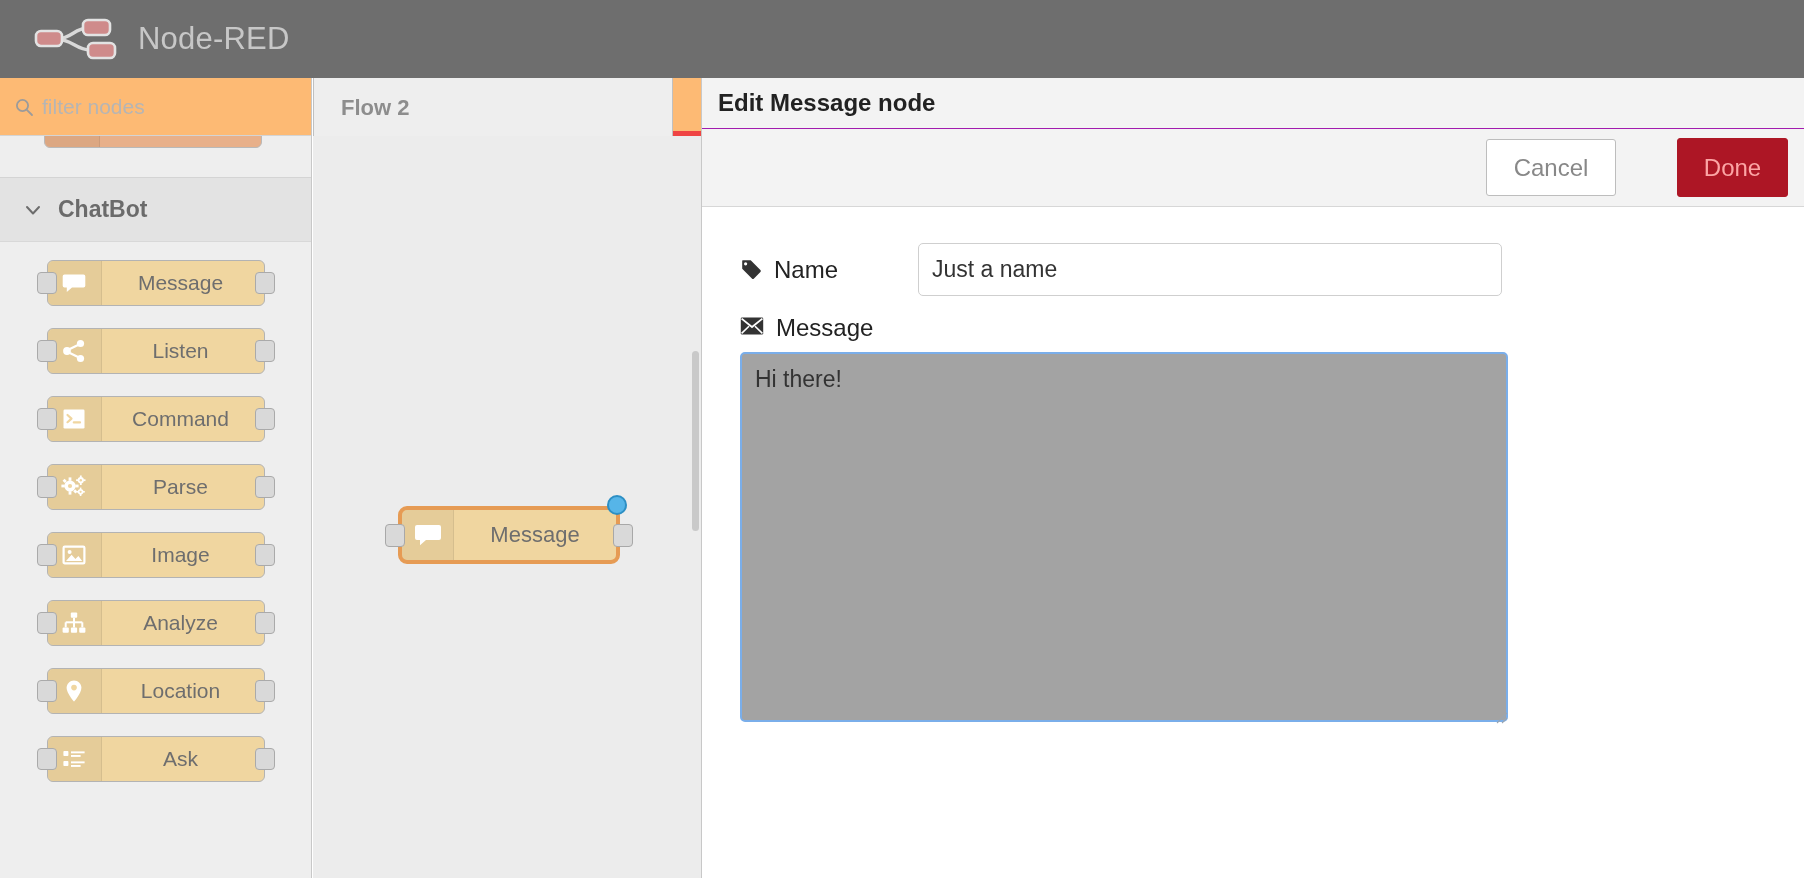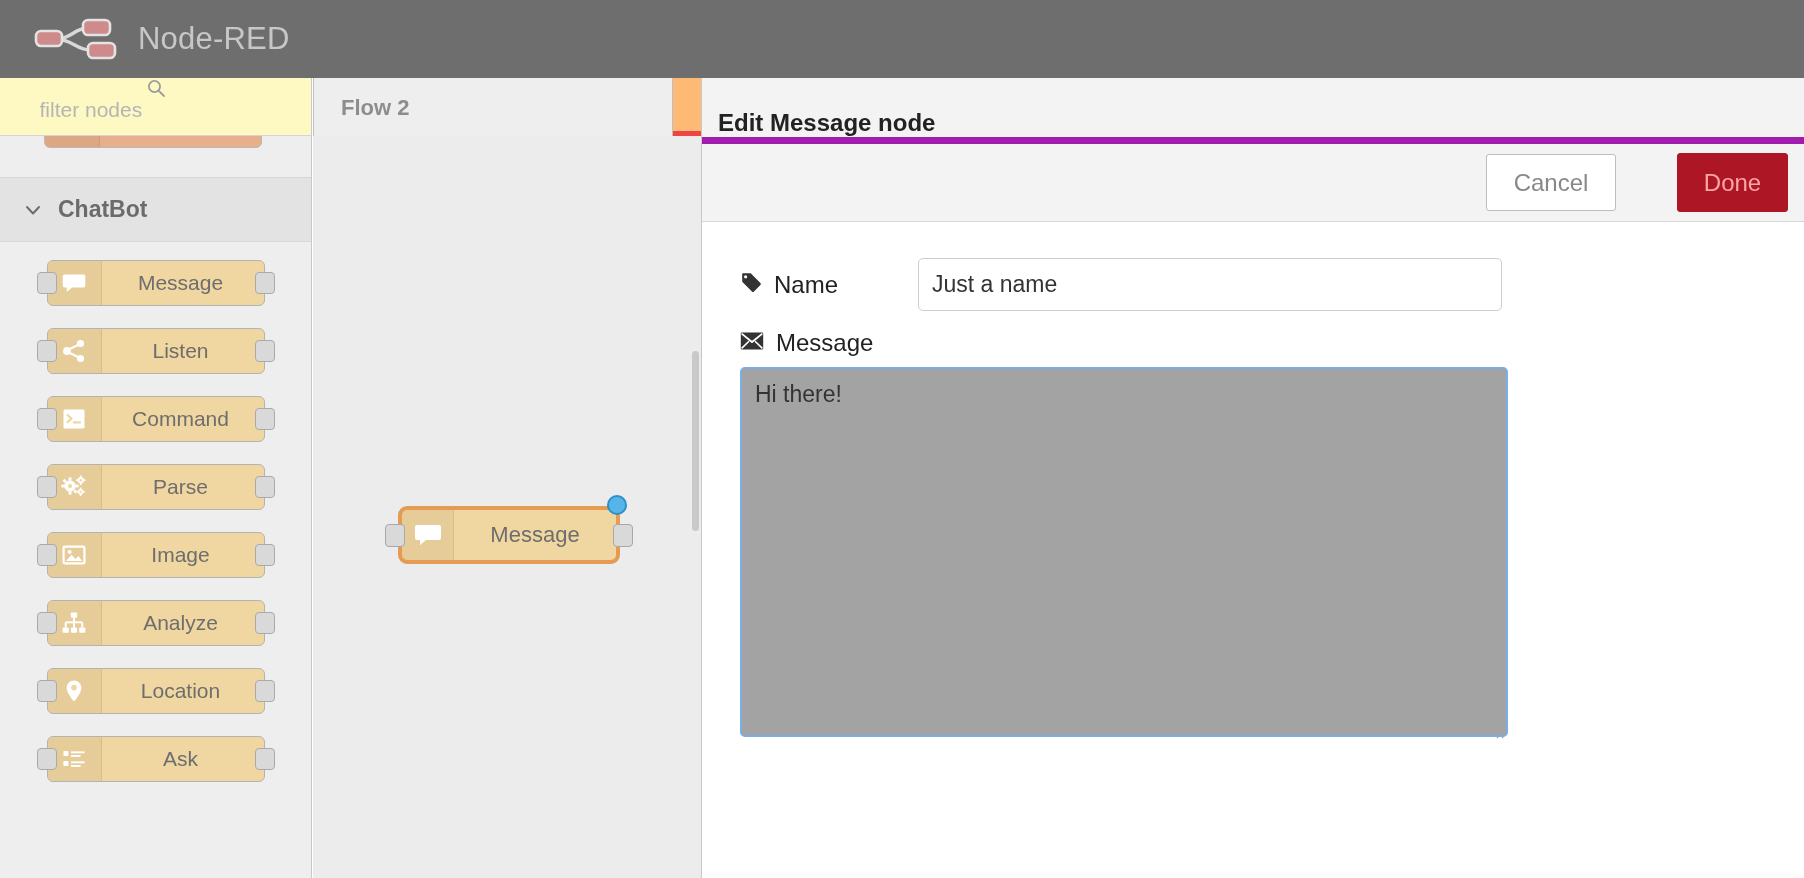--- a/index.html
+++ b/index.html
@@ -34,25 +34,24 @@
   
   .palette {
     position: absolute; left: 0; top: 78px;
     width: 312px; height: 800px;
     background: #eeeeee;
     border-right: 1px solid #c8c8c8;
     overflow: hidden;
   }
   .palette-search {
     height: 58px;
-    background: #fef9c3;
+    background: #fdba74;
     border-bottom: 1px solid #d4d4d4;
     display: flex; align-items: center;
     padding: 0 14px;
-    flex-direction: column;
   }
   .search-icon { width: 20px; height: 20px; flex: none; color: #9b9b9b; }
   .search-input {
     border: none; outline: none; background: transparent;
     font-family: "Liberation Sans", sans-serif;
     font-size: 21px; color: #555; margin-left: 8px;
     width: 240px;
   }
   .search-input::placeholder { color: #b5b5b5; }
 
@@ -198,24 +197,24 @@
   }
 
   
   .editor {
     position: absolute; left: 701px; top: 78px;
     width: 1103px; height: 800px;
     background: #ffffff;
     border-left: 1px solid #c8c8c8;
   }
   .ed-header {
-    height: 66px;
+    height: 51px;
     background: #f3f3f3;
-    border-bottom: 7px solid #a21caf;
-    display: flex; align-items: flex-end;
+    border-bottom: 1px solid #a21caf;
+    display: flex; align-items: center;
     padding-left: 16px;
   }
   .ed-title { font-size: 24px; font-weight: bold; color: #222; }
   .ed-actions {
     height: 78px;
     background: #f3f3f3;
     border-bottom: 1px solid #d7d7d7;
     display: flex; align-items: center; justify-content: flex-end;
     padding-right: 16px; gap: 25px;
   }
@@ -236,21 +235,21 @@
     border: 1px solid #ad1625;
     margin-left: 36px;
   }
   .ed-body { padding: 36px 0 0 0; }
 
   .form-row {
     display: flex; align-items: center;
     padding-left: 38px; margin-bottom: 18px;
   }
   .form-label {
-    display: flex; align-items: flex-start;
+    display: flex; align-items: flex-end;
     width: 178px; flex: none;
   }
   .form-label svg { width: 22px; height: 22px; color: #333; flex: none; }
   .form-label .lbl-text { margin-left: 12px; font-size: 24px; color: #222; }
   .name-input {
     width: 584px; height: 53px;
     border: 1px solid #cfcfcf;
     border-radius: 5px;
     font-family: "Liberation Sans", sans-serif;
     font-size: 23px; color: #333;

